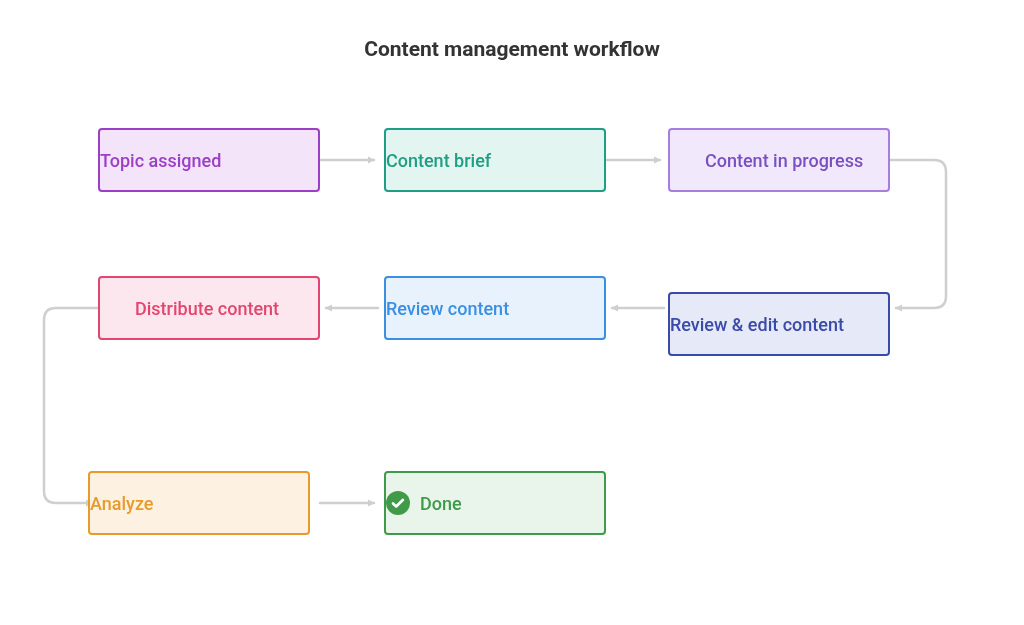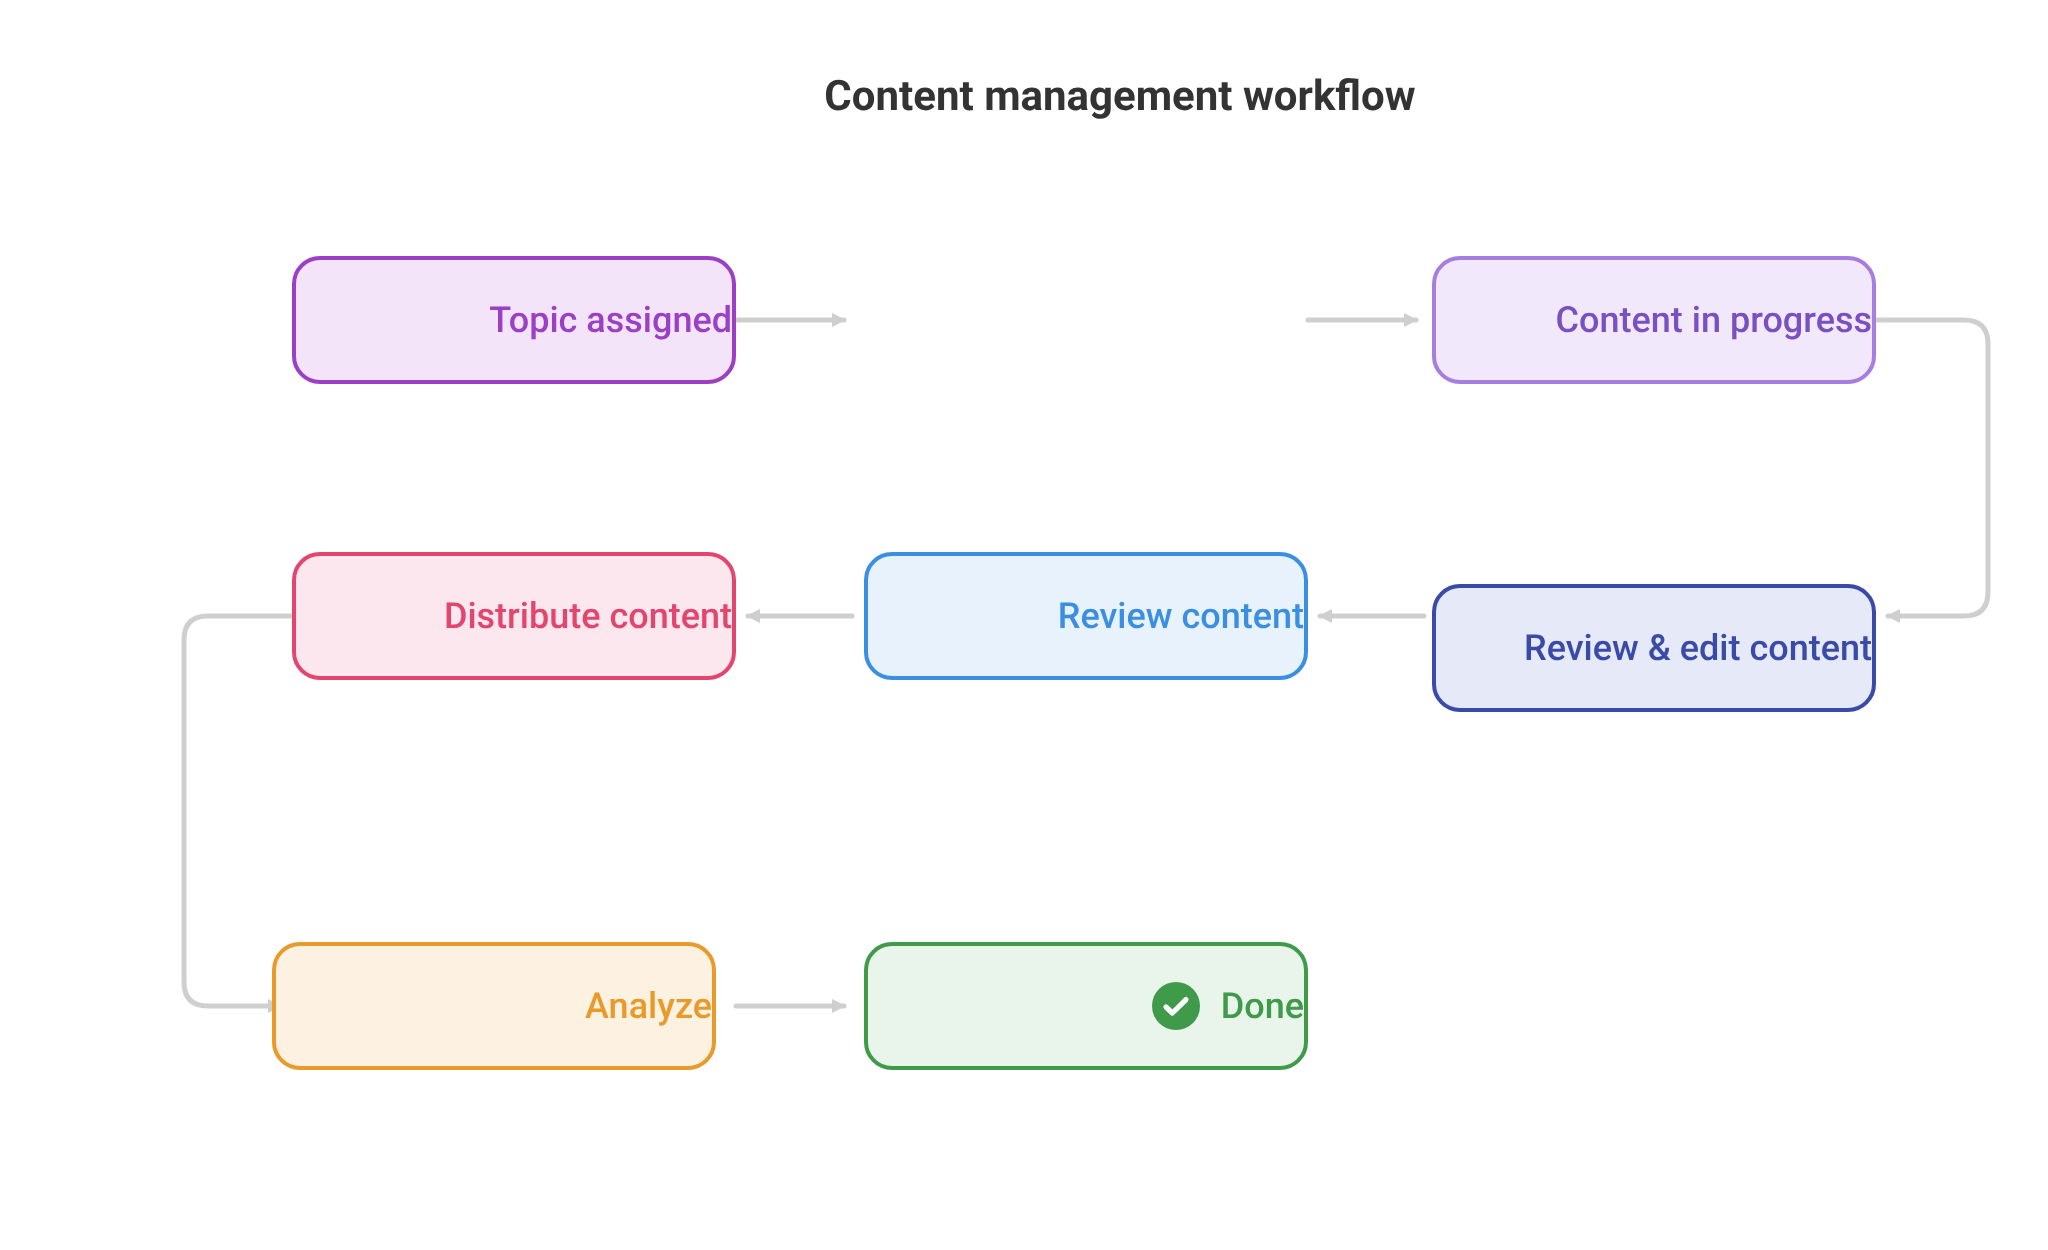--- a/index.html
+++ b/index.html
@@ -7,42 +7,41 @@
     padding: 0;
     width: 1024px;
     height: 625px;
     background: #ffffff;
     font-family: -apple-system, BlinkMacSystemFont, "Segoe UI", Roboto, Helvetica, Arial, sans-serif;
   }
   .canvas {
     position: relative;
     width: 813px;
     height: 625px;
-    margin-left: 48px;
   }
   .title {
     position: absolute;
     top: 37px;
     left: 0;
     width: 1024px;
     text-align: center;
     font-size: 21px;
     font-weight: 700;
     color: #333333;
   }
   .node {
     position: absolute;
     box-sizing: border-box;
     width: 222px;
     height: 64px;
-    border-radius: 14px;
+    border-radius: 4px;
     border: 2px solid;
     display: flex;
     align-items: center;
-    justify-content: flex-end;
+    justify-content: flex-start;
     font-size: 18px;
     font-weight: 500;
     gap: 10px;
   }
   svg.connectors {
     position: absolute;
     left: 0;
     top: 0;
     width: 1024px;
     height: 625px;
@@ -83,20 +82,23 @@
       <path d="M98,308 L56,308 Q44,308 44,320 L44,491 Q44,503 56,503 L92,503" marker-end="url(#arrowhead)"></path>
 
       <path d="M320,503 L374,503" marker-end="url(#arrowhead)"></path>
     </g>
   </svg>
 
   <div class="node" style="left: 98px; top: 128px; border-color: rgb(155, 63, 198); background: rgb(243, 228, 250); color: rgb(155, 63, 198);">
     <span>Topic assigned</span>
   </div>
 
+  <div class="node" style="left: 384px; top: 128px; border-color: rgb(30, 158, 132); background: rgb(227, 245, 240); color: rgb(30, 158, 132);">
+    <span>Content brief</span>
+  </div>
 
   <div class="node" style="left: 668px; top: 128px; border-color: rgb(167, 126, 224); background: rgb(241, 233, 251); color: rgb(122, 79, 193); padding-left: 35px;">
     <span>Content in progress</span>
   </div>
 
   <div class="node" style="left: 668px; top: 292px; border-color: rgb(58, 74, 168); background: rgb(230, 233, 247); color: rgb(58, 74, 168);">
     <span>Review &amp; edit content</span>
   </div>
 
   <div class="node" style="left: 384px; top: 276px; border-color: rgb(59, 143, 227); background: rgb(232, 242, 252); color: rgb(59, 143, 227);">

